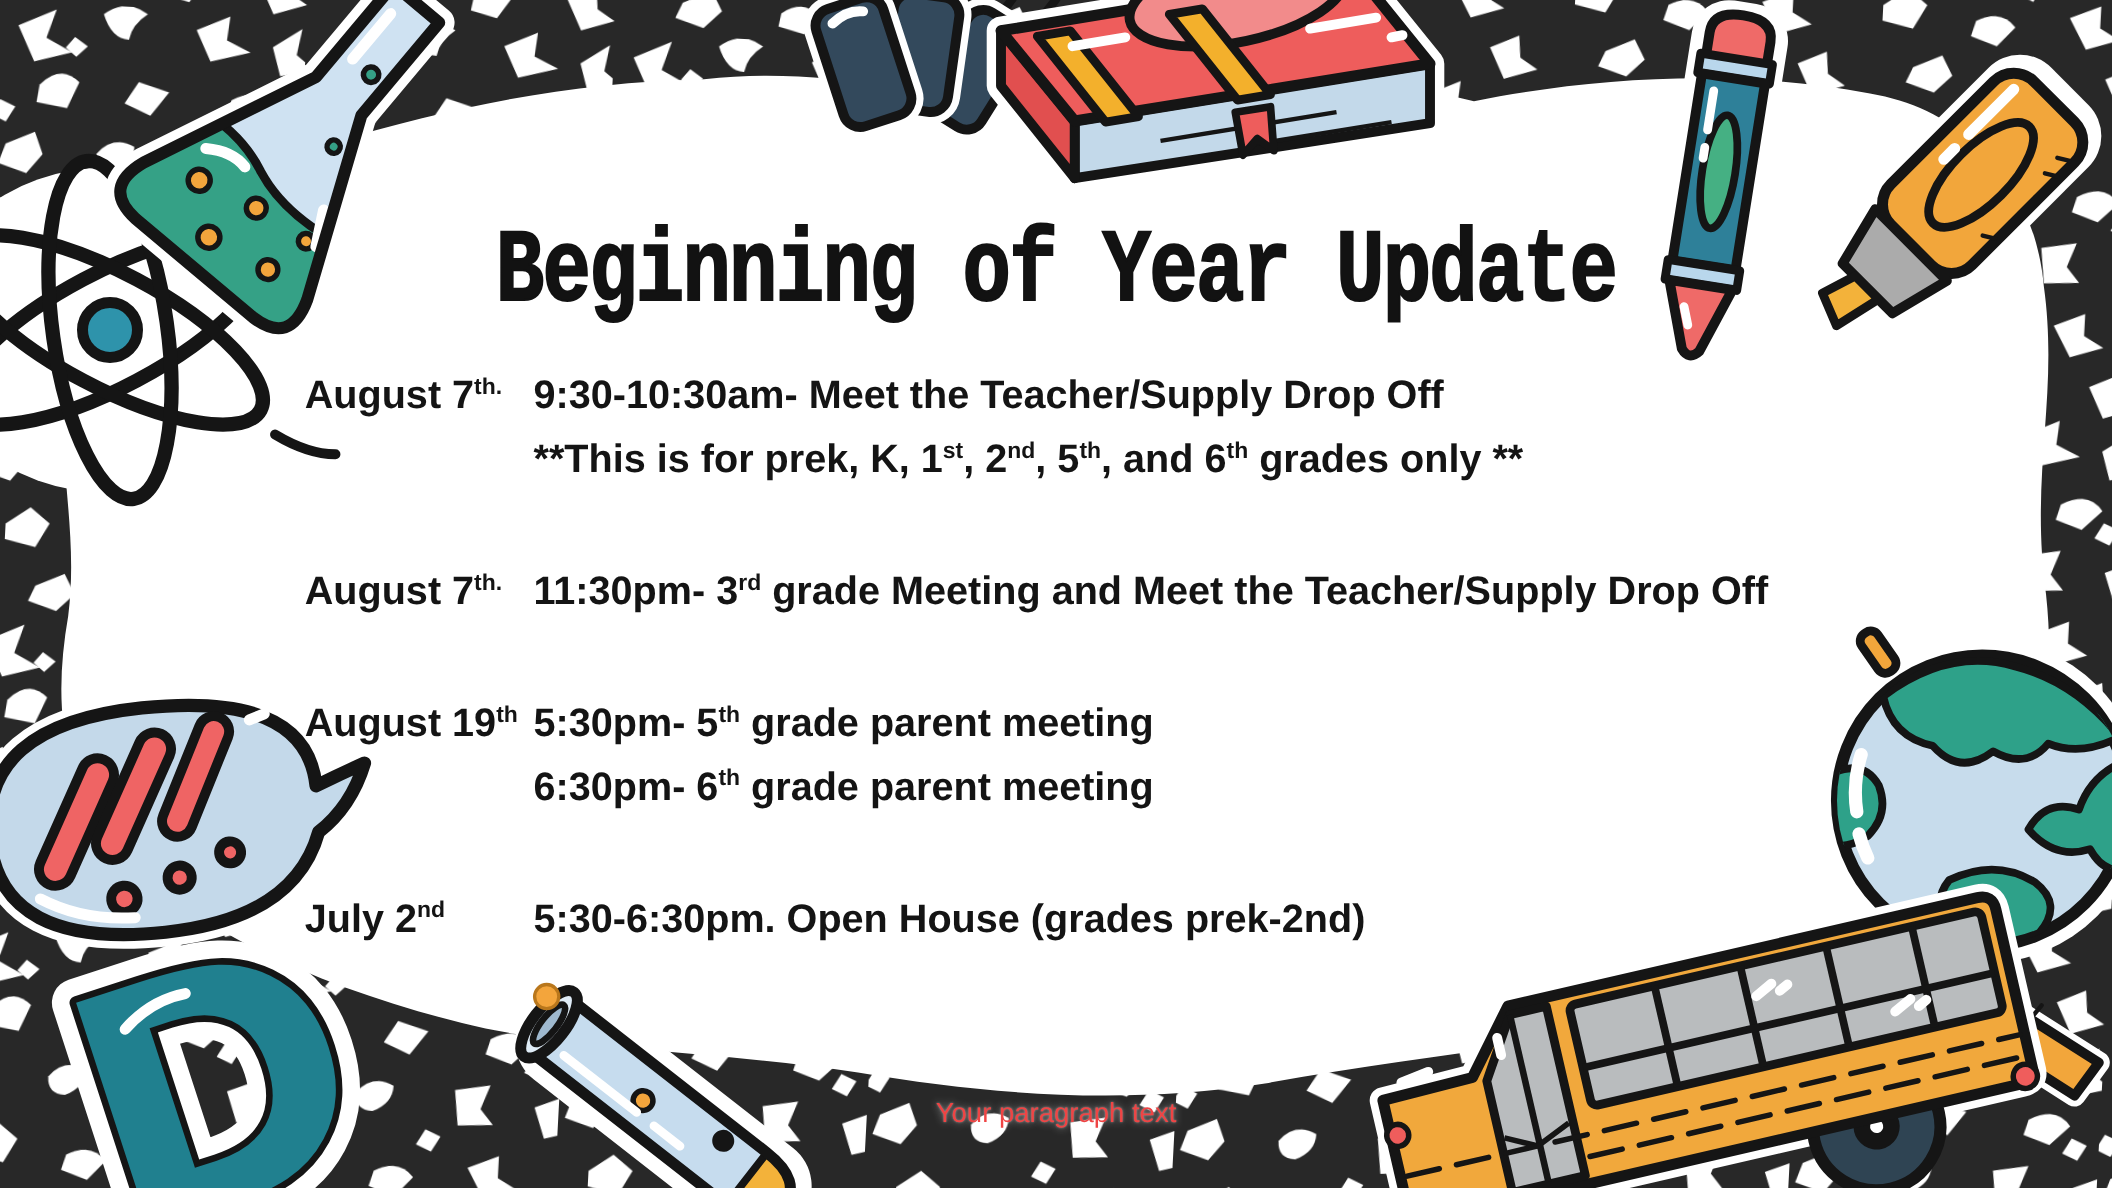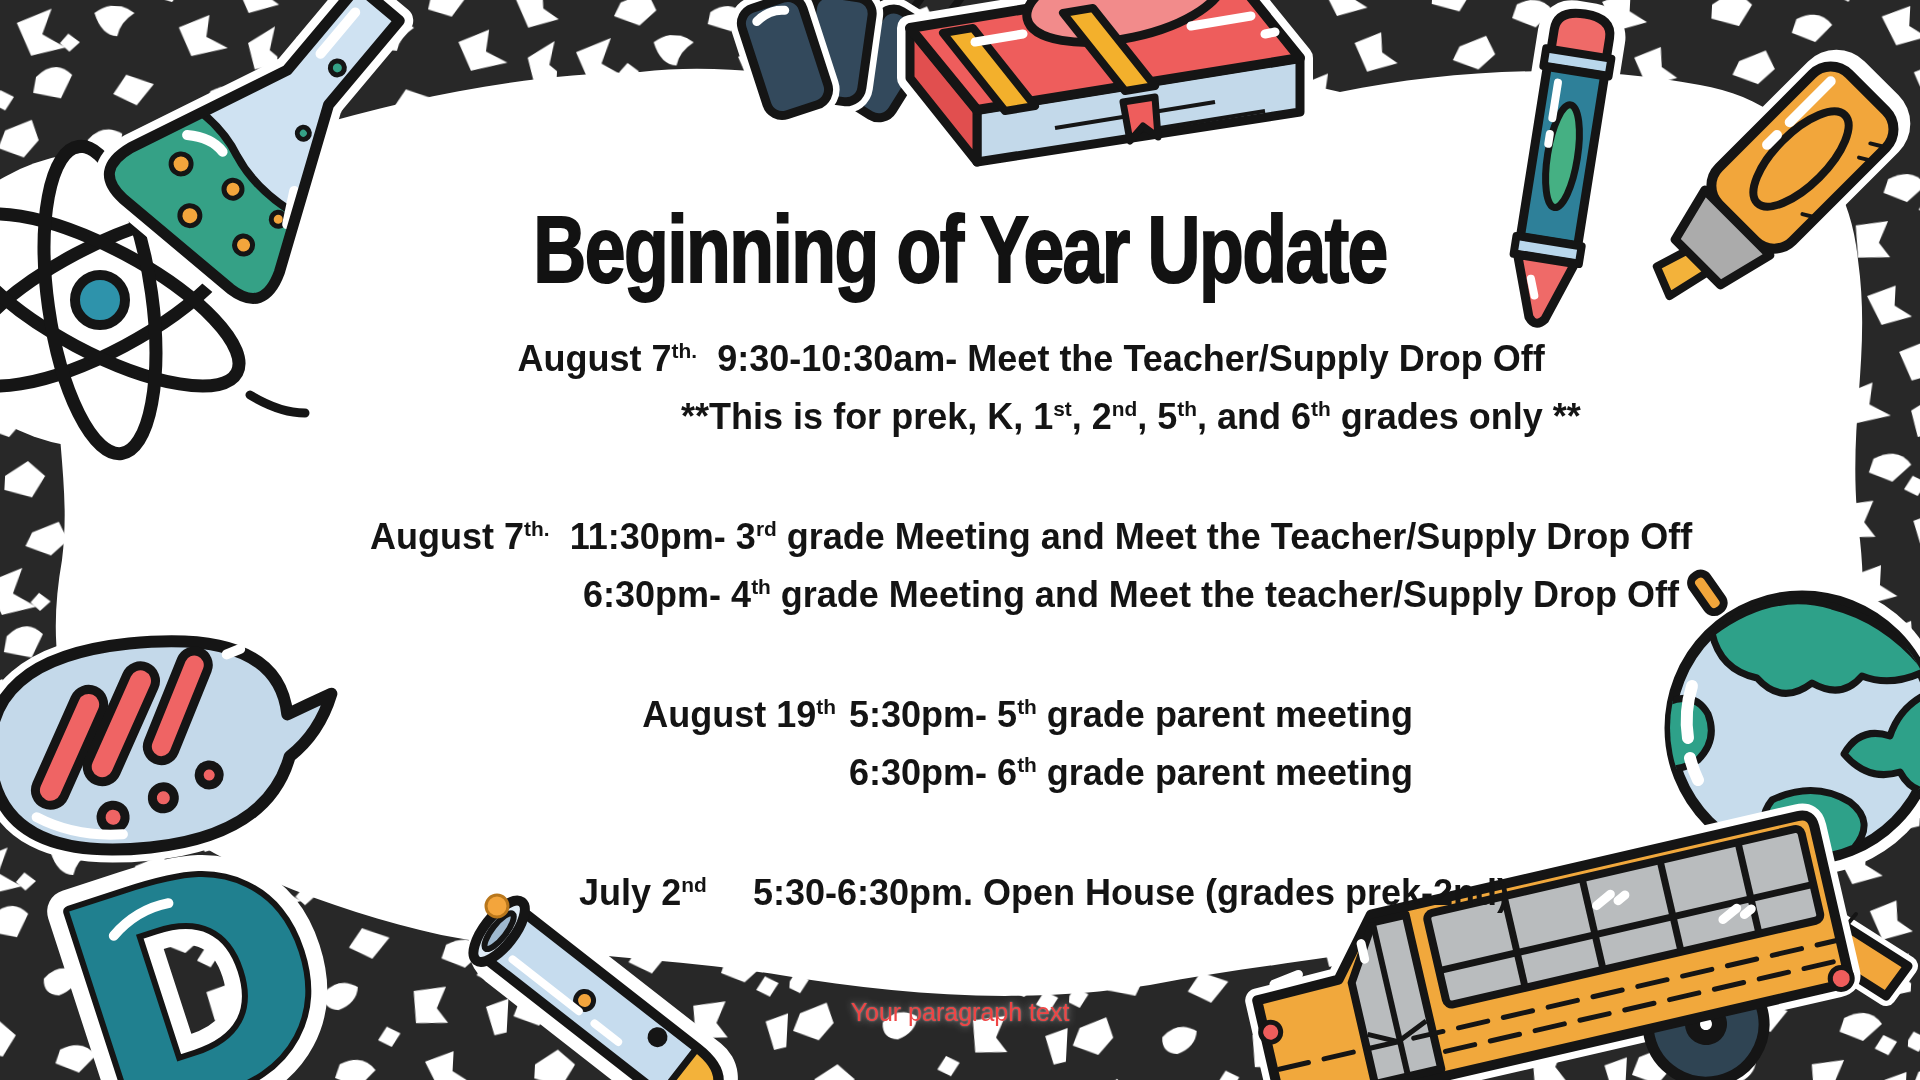--- a/index.html
+++ b/index.html
@@ -1,26 +1,26 @@
 <!DOCTYPE html>
 <html><head>
 <meta charset="utf-8">
 <style>
   html,body{margin:0;padding:0;background:#282828;}
   .canvas{position:relative;width:1920px;height:1080px;overflow:hidden;
           font-family:"Liberation Sans",sans-serif;background:#282828;}
   svg.scene{position:absolute;left:0;top:0;}
   .title{position:absolute;top:196px;left:0;width:1920px;text-align:center;
-         color:#121212;font-size:94px;font-weight:900;letter-spacing:-2px;white-space:nowrap;}
+         color:#121212;font-size:94px;font-weight:900;letter-spacing:-2px;white-space:nowrap;font-family:Liberation Mono, monospace;}
   .title-inner{display:inline-block;transform:scaleX(.78);transform-origin:50% 50%;
                -webkit-text-stroke:2px #121212;}
   .schedule{position:absolute;left:277px;top:330px;width:1500px;color:#141414;
             font-size:36px;font-weight:bold;}
   .block{margin-bottom:62px;}
-  .line{height:58px;line-height:58px;white-space:nowrap;text-align:center;}
+  .line{height:58px;line-height:58px;white-space:nowrap;}
   .line.cont{padding-left:208px;}
   .date{display:inline-block;min-width:196px;margin-right:12px;}
   .schedule sup{font-size:58%;vertical-align:super;line-height:0;}
   .placeholder{position:absolute;top:998px;left:0;width:1920px;text-align:center;
                font-size:25px;color:#ef4444;
                text-shadow:0 0 8px rgba(255,255,255,.55),0 0 2px rgba(255,255,255,.45);}
 </style>
 </head>
 <body>
 
@@ -307,21 +307,20 @@
     <span class="title-inner">Beginning of Year Update</span>
   </div>
 
   <div class="schedule">
       <div class="block">
         <div class="line"><span class="date"><span>August 7</span><sup>th.</sup></span><span class="content"><span>9:30-10:30am- Meet the Teacher/Supply Drop Off</span></span></div>
         <div class="line cont"><span class="content"><span>**This is for prek, K, 1</span><sup>st</sup><span>, 2</span><sup>nd</sup><span>, 5</span><sup>th</sup><span>, and 6</span><sup>th</sup><span> grades only **</span></span></div>
       </div>
       <div class="block">
         <div class="line"><span class="date"><span>August 7</span><sup>th.</sup></span><span class="content"><span>11:30pm- 3</span><sup>rd</sup><span> grade Meeting and Meet the Teacher/Supply Drop Off</span></span></div>
-        <div class="line cont"><span class="content"><span>6:30pm- 4</span><sup>th</sup><span> grade Meeting and Meet the teacher/Supply Drop Off</span></span></div>
       </div>
       <div class="block">
         <div class="line"><span class="date"><span>August 19</span><sup>th</sup></span><span class="content"><span>5:30pm- 5</span><sup>th</sup><span> grade parent meeting</span></span></div>
         <div class="line cont"><span class="content"><span>6:30pm- 6</span><sup>th</sup><span> grade parent meeting</span></span></div>
       </div>
       <div class="block">
         <div class="line"><span class="date"><span>July 2</span><sup>nd</sup></span><span class="content"><span>5:30-6:30pm. Open House (grades prek-2nd)</span></span></div>
       </div>
     </div>
 

